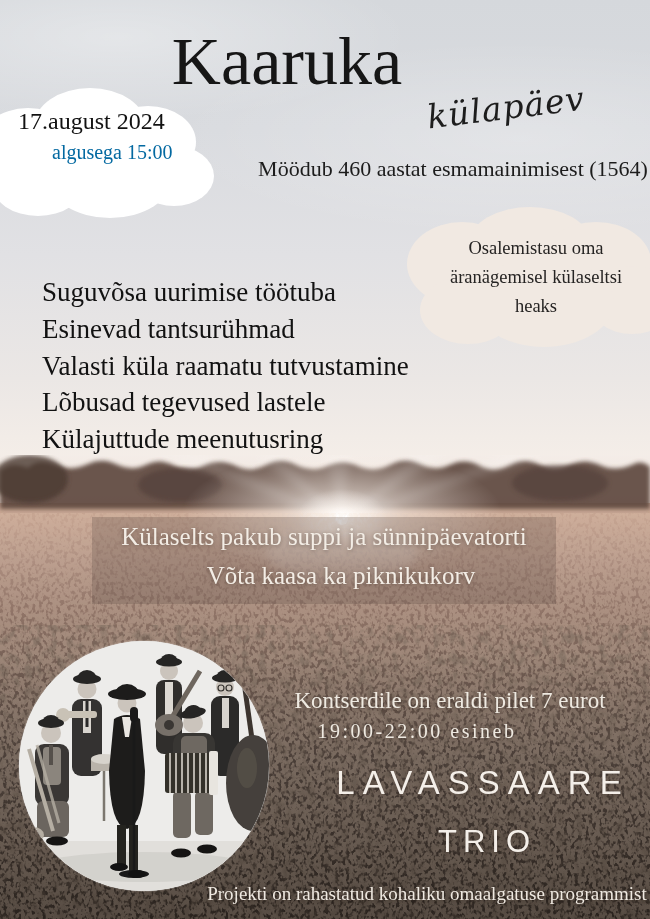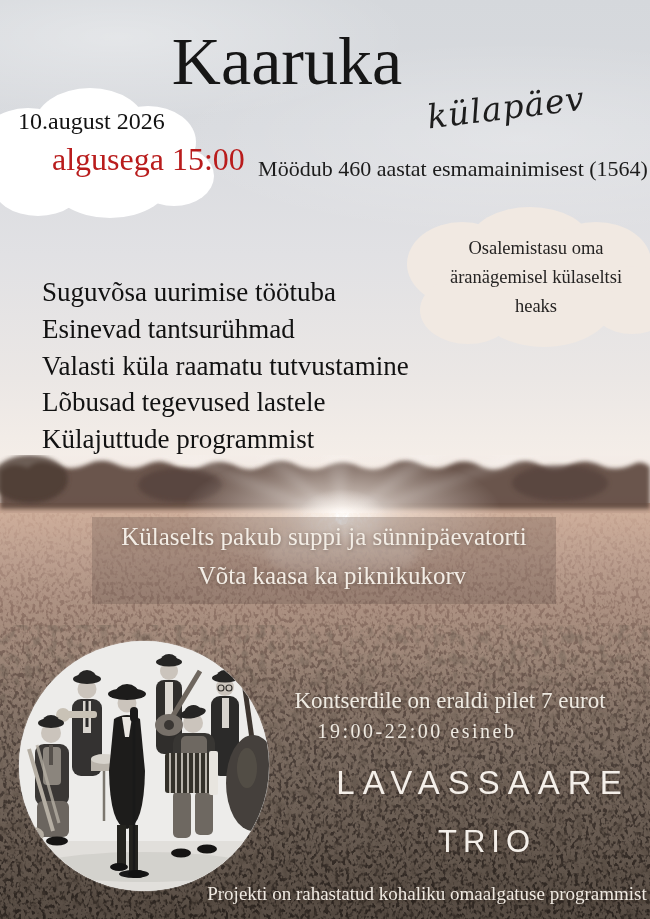--- a/index.html
+++ b/index.html
@@ -28,34 +28,34 @@
   .title{
     position:absolute;left:0;top:26px;width:574px;text-align:center;
     font-size:68px;line-height:1.05;color:#161616;letter-spacing:0px;
   }
   .subtitle-script{
     position:absolute;left:416px;top:88px;width:180px;text-align:center;
     font-family:"DejaVu Serif", serif;font-style:italic;
     font-size:33px;color:#1d1d1d;transform:rotate(-7deg);letter-spacing:1px;
   }
   .date-line-1{position:absolute;left:18px;top:108px;font-size:24px;color:#121212;}
-  .date-line-2{position:absolute;left:52px;top:141px;font-size:32px;color:#b91c1c;}
+  .date-line-2{position:absolute;left:52px;top:141px;font-size:20px;color:#0369a1;}
   .anniversary{position:absolute;left:253px;top:156px;width:400px;text-align:center;
     font-size:22px;color:#1c1c1c;}
   .fee-text{position:absolute;left:416px;top:234px;width:240px;text-align:center;
     font-size:18.5px;line-height:29px;color:#262423;}
   .activities{position:absolute;left:42px;top:274px;margin:0;padding:0;list-style:none;
     font-size:27px;line-height:36.8px;color:#121212;}
   .banner{
     position:absolute;left:92px;top:517px;width:464px;height:87px;
     background:rgba(93,75,67,0.28);
   }
   .banner-line-1{position:absolute;left:0;top:6px;width:464px;text-align:center;
     font-size:25px;color:#f3ede5;text-shadow:0 1px 4px rgba(58,44,36,.45);}
-  .banner-line-2{position:absolute;left:8px;top:45px;width:464px;text-align:center;
+  .banner-line-2{position:absolute;left:17px;top:45px;width:464px;text-align:center;
     font-size:25px;color:#f3ede5;text-shadow:0 1px 4px rgba(58,44,36,.45);}
   .band-photo{
     position:absolute;left:19px;top:641px;width:250px;height:250px;
     border-radius:50%;overflow:hidden;background:#edecea;
     box-shadow:0 0 0 1px rgba(255,255,255,.15);
   }
   .ticket-info{position:absolute;left:268px;top:688px;width:364px;text-align:center;
     font-size:23px;color:rgba(246,241,233,.95);text-shadow:0 1px 4px rgba(45,34,27,.5);}
   .time-info{position:absolute;left:267px;top:720px;width:300px;text-align:center;
     font-size:20px;letter-spacing:2.5px;color:rgba(246,241,233,.95);
@@ -156,21 +156,21 @@
   <svg class="cloud-white" viewBox="0 0 234 138">
     <g fill="#ffffff">
       <ellipse cx="42" cy="68" rx="52" ry="42"></ellipse>
       <ellipse cx="104" cy="44" rx="56" ry="38"></ellipse>
       <ellipse cx="162" cy="60" rx="48" ry="36"></ellipse>
       <ellipse cx="188" cy="94" rx="40" ry="30"></ellipse>
       <ellipse cx="124" cy="96" rx="62" ry="40"></ellipse>
       <ellipse cx="52" cy="102" rx="46" ry="32"></ellipse>
     </g>
   </svg>
-  <div class="date-line-1">10.august 2026</div>
+  <div class="date-line-1">17.august 2024</div>
   <div class="date-line-2">algusega 15:00</div>
 
   <div class="anniversary">Möödub 460 aastat esmamainimisest (1564)</div>
 
   <svg class="cloud-beige" viewBox="0 0 266 158">
     <g fill="#f1e9e2">
       <ellipse cx="66" cy="62" rx="55" ry="42"></ellipse>
       <ellipse cx="134" cy="40" rx="60" ry="35"></ellipse>
       <ellipse cx="200" cy="60" rx="55" ry="40"></ellipse>
       <ellipse cx="236" cy="98" rx="44" ry="34"></ellipse>
@@ -182,21 +182,21 @@
     <div>Osalemistasu oma</div>
     <div>äranägemisel külaseltsi</div>
     <div>heaks</div>
   </div>
 
   <ul class="activities">
     <li>Suguvõsa uurimise töötuba</li>
     <li>Esinevad tantsurühmad</li>
     <li>Valasti küla raamatu tutvustamine</li>
     <li>Lõbusad tegevused lastele</li>
-    <li>Külajuttude programmist</li>
+    <li>Külajuttude meenutusring</li>
   </ul>
 
   <div class="banner">
     <div class="banner-line-1">Külaselts pakub suppi ja sünnipäevatorti</div>
     <div class="banner-line-2">Võta kaasa ka piknikukorv</div>
   </div>
 
   <div class="band-photo">
     <svg viewBox="0 0 250 250" width="250" height="250">
       <rect width="250" height="250" fill="#edecea"></rect>

